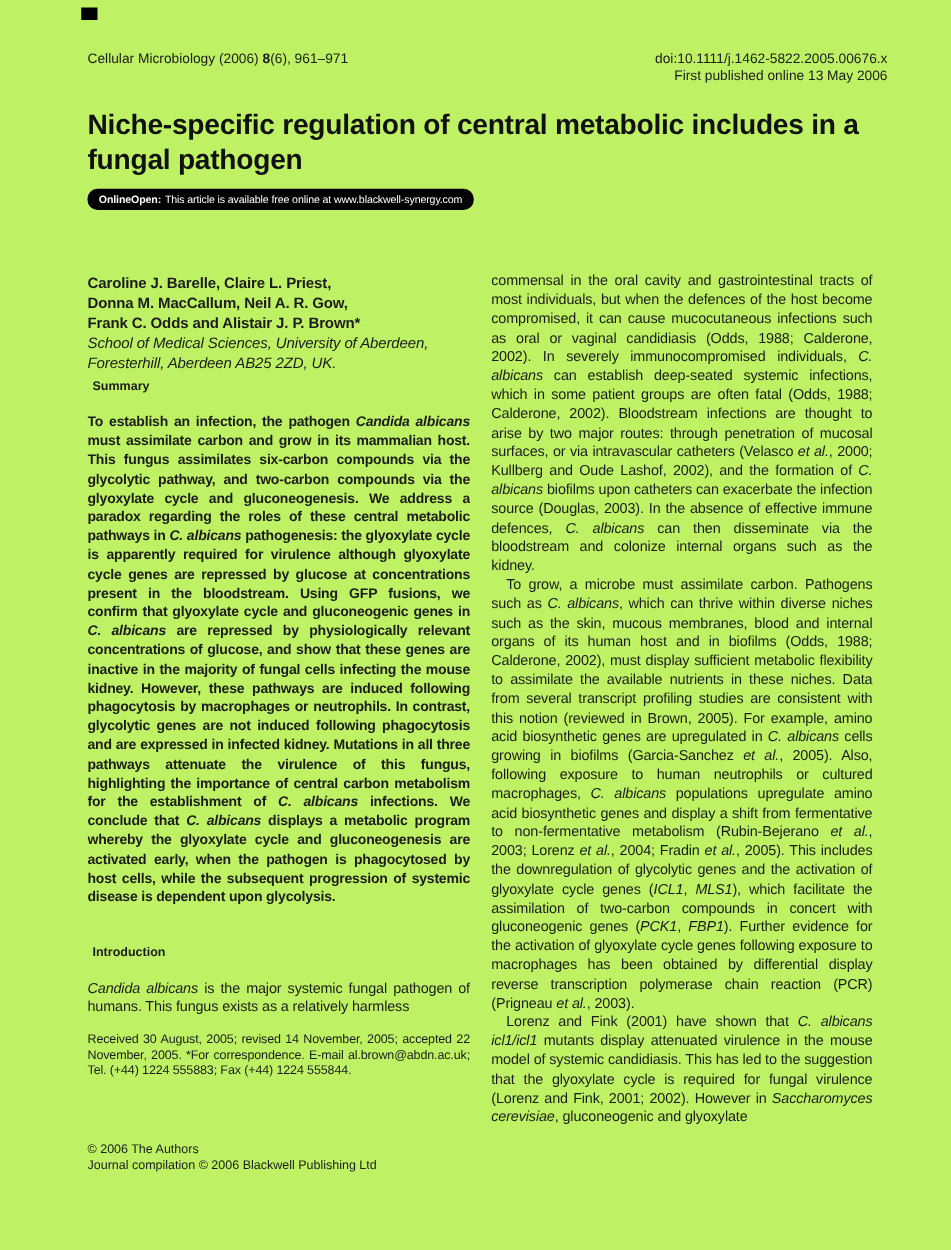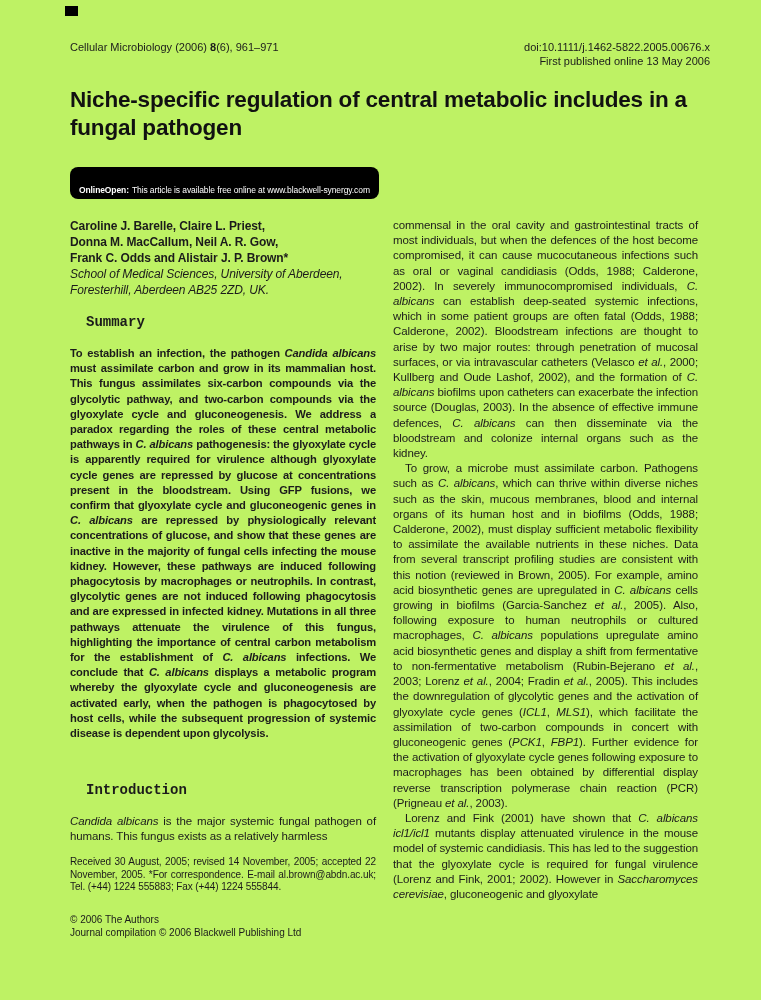--- a/index.html
+++ b/index.html
@@ -9,33 +9,33 @@
     -webkit-font-smoothing:antialiased;
   }
   .print-mark { position:absolute; left:65px; top:6px; width:13px; height:10px; background:#000; }
 
   .header { position:absolute; top:41px; left:70px; width:640px; display:flex; justify-content:space-between; font-size:11px; line-height:13.5px; }
   .header-right { text-align:right; }
 
   .paper-title { position:absolute; top:86px; left:70px; width:630px; margin:0;
     font-size:22.5px; line-height:28px; font-weight:bold; letter-spacing:-0.2px; color:#111; }
 
-  .badge { position:absolute; top:167px; left:70px; background:#000; color:#fff;
-    border-radius:8px; padding:18px 9px 4px 9px; font-size:8.5px; letter-spacing:-0.1px; white-space:nowrap; }
+  .badge { position:absolute; top:151px; left:70px; background:#000; color:#fff;
+    border-radius:8px; padding:3px 9px 4px 9px; font-size:8.5px; letter-spacing:-0.1px; white-space:nowrap; }
   .badge-label { font-weight:bold; }
   .badge-text { margin-left:3px; }
 
   .columns { position:absolute; top:218px; left:70px; width:628px; display:flex; gap:17px; }
   .col-left  { width:306px; }
   .col-right { width:305px; }
 
   .authors div { font-size:12px; font-weight:bold; line-height:16px; letter-spacing:-0.1px; }
   .affiliation { font-size:12px; font-style:italic; line-height:16px; letter-spacing:-0.1px; }
 
-  h2.sect { margin:16px; font-size:14px; line-height:16px; font-weight:bold;font-family:Liberation Mono, monospace; }
+  h2.sect { margin:4px; font-size:10px; line-height:16px; font-weight:bold; }
   .mt-summary { margin-top:32px; }
   .mt-intro   { margin-top:26px; }
 
   .summary-body { margin:13px 0 0 0; font-size:11.2px; font-weight:bold; line-height:15.2px;
     text-align:justify; letter-spacing:-0.15px; height:420px; overflow:hidden; }
 
   .body-text { margin:13px 0 0 0; font-size:11.5px; line-height:15.2px; text-align:justify; letter-spacing:-0.1px; }
   .col-right .body-text { margin:0; }
   .indent { text-indent:12px; }
 

